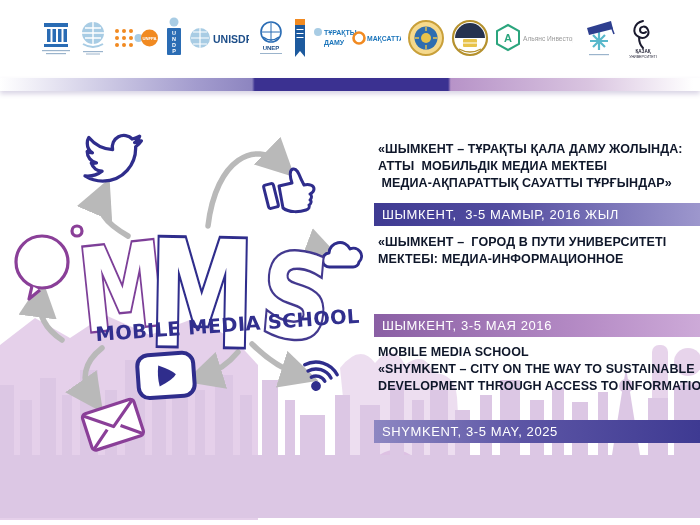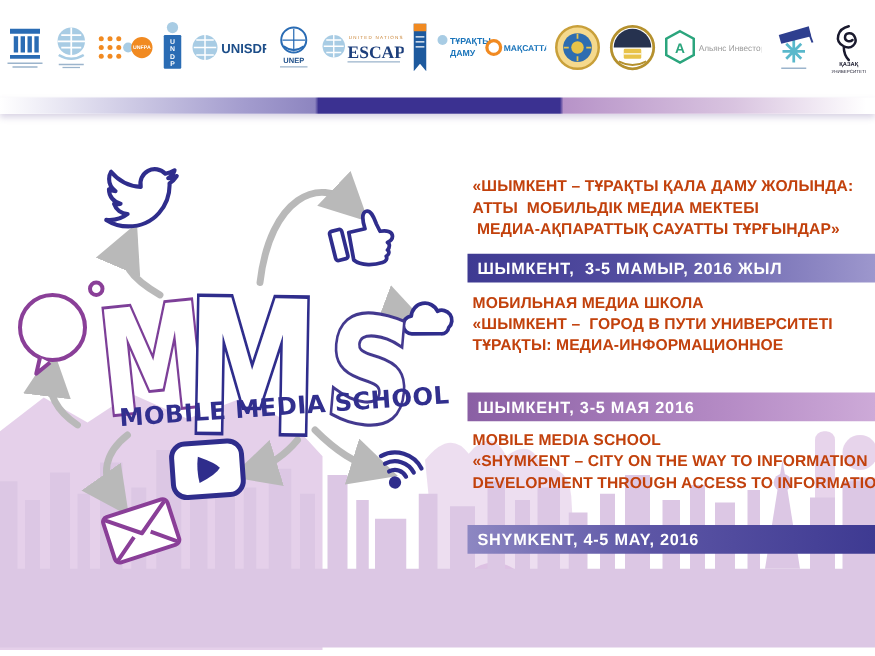--- a/index.html
+++ b/index.html
@@ -23,27 +23,27 @@
       #ffffff 0%, #a39cce 28%, #8d85c0 36%,
       #3b3191 36.4%, #3b3191 64%,
       #b793c8 64.4%, #d9c4e0 84%, #ffffff 99%);
     box-shadow:0 3px 5px rgba(120,100,160,0.28);
   }
   
   .art{position:absolute;top:0;left:0;z-index:1;}
   
   .block{
     position:absolute;left:378px;width:320px;z-index:4;
-    color:#c2410c;font-weight:bold;font-size:12.5px;line-height:17px;
+    color:#0f172a;font-weight:bold;font-size:12.5px;line-height:17px;
     letter-spacing:0.1px;
   }
   .block div{white-space:pre;}
   .banner{
     position:absolute;left:374px;width:326px;height:23px;z-index:4;
-    color:#ffffff;font-weight:bold;font-size:13px;line-height:23px;
+    color:#ffffff;font-weight:normal;font-size:13px;line-height:23px;
     letter-spacing:0.6px;padding-left:8px;box-sizing:border-box;white-space:pre;
   }
   .banner-kz{top:203px;background:linear-gradient(90deg,#3e3a92 0%,#534da0 40%,#9d97cd 100%);}
   .banner-ru{top:314px;background:linear-gradient(90deg,#8a5fa4 0%,#b68cc6 65%,#cdaad8 100%);}
   .banner-en{top:420px;background:linear-gradient(90deg,#8d87c2 0%,#5c55a5 45%,#3e3a92 100%);}
   .b-kz-top{top:141px;}
   .b-ru-top{top:234px;}
   .b-en-top{top:344px;}
 </style>
 </head>
@@ -115,29 +115,20 @@
   <div class="logo-item">
     <svg width="32" height="38" viewBox="0 0 32 38">
       <circle cx="16" cy="13" r="10" fill="none" stroke="#2a6cb4" stroke-width="1.6"></circle>
       <path d="M8 18 q8 6 16 0" stroke="#2a6cb4" stroke-width="1.4" fill="none"></path>
       <path d="M16 4 v18 M7 13 h18" stroke="#2a6cb4" stroke-width="1" fill="none"></path>
       <text x="16" y="31" font-size="6" font-weight="bold" fill="#1d4e89" text-anchor="middle">UNEP</text>
       <rect x="5" y="34" width="22" height="1" fill="#9bb4cc"></rect>
     </svg>
   </div>
 
-  <div class="logo-item">
-    <svg width="66" height="32" viewBox="0 0 66 32">
-      <circle cx="10" cy="15" r="9" fill="#a8cce4"></circle>
-      <path d="M2 15 h16 M4 10 h12 M4 20 h12 M10 6 v18" stroke="#ffffff" stroke-width="1.1" fill="none"></path>
-      <text x="22" y="9" font-size="3.6" letter-spacing="1" fill="#c77f2e">UNITED NATIONS</text>
-      <text x="21" y="24" font-size="14" font-weight="bold" fill="#1d3f7c" font-family="Liberation Serif, serif">ESCAP</text>
-      <rect x="21" y="27" width="42" height="1" fill="#9bb4cc"></rect>
-    </svg>
-  </div>
 
   <div class="logo-item">
     <svg width="14" height="42" viewBox="0 0 14 42">
       <polygon points="2,2 12,2 12,40 7,34 2,40" fill="#1d5a9e"></polygon>
       <rect x="2" y="2" width="10" height="6" fill="#f18a21"></rect>
       <rect x="3.5" y="12" width="7" height="1" fill="#ffffff"></rect>
       <rect x="3.5" y="16" width="7" height="1" fill="#ffffff"></rect>
       <rect x="3.5" y="20" width="7" height="1" fill="#ffffff"></rect>
     </svg>
   </div>
@@ -307,24 +298,23 @@
 </svg>
 
 <div class="block b-kz-top">
   <div>«ШЫМКЕНТ – ТҰРАҚТЫ ҚАЛА ДАМУ ЖОЛЫНДА:</div>
   <div>АТТЫ  МОБИЛЬДІК МЕДИА МЕКТЕБІ</div>
   <div> МЕДИА-АҚПАРАТТЫҚ САУАТТЫ ТҰРҒЫНДАР»</div>
 </div>
 <div class="banner banner-kz">ШЫМКЕНТ,  3-5 МАМЫР, 2016 ЖЫЛ</div>
 
 <div class="block b-ru-top">
-  <div>МОБИЛЬНАЯ МЕДИА ШКОЛА</div>
   <div>«ШЫМКЕНТ –  ГОРОД В ПУТИ УНИВЕРСИТЕТІ</div>
-  <div>ТҰРАҚТЫ: МЕДИА-ИНФОРМАЦИОННОЕ</div>
+  <div>МЕКТЕБІ: МЕДИА-ИНФОРМАЦИОННОЕ</div>
 </div>
 <div class="banner banner-ru">ШЫМКЕНТ, 3-5 МАЯ 2016</div>
 
 <div class="block b-en-top">
   <div>MOBILE MEDIA SCHOOL</div>
-  <div>«SHYMKENT – CITY ON THE WAY TO INFORMATION</div>
+  <div>«SHYMKENT – CITY ON THE WAY TO SUSTAINABLE</div>
   <div>DEVELOPMENT THROUGH ACCESS TO INFORMATION</div>
 </div>
-<div class="banner banner-en">SHYMKENT, 4-5 MAY, 2016</div>
+<div class="banner banner-en">SHYMKENT, 3-5 MAY, 2025</div>
 
 </body></html>

